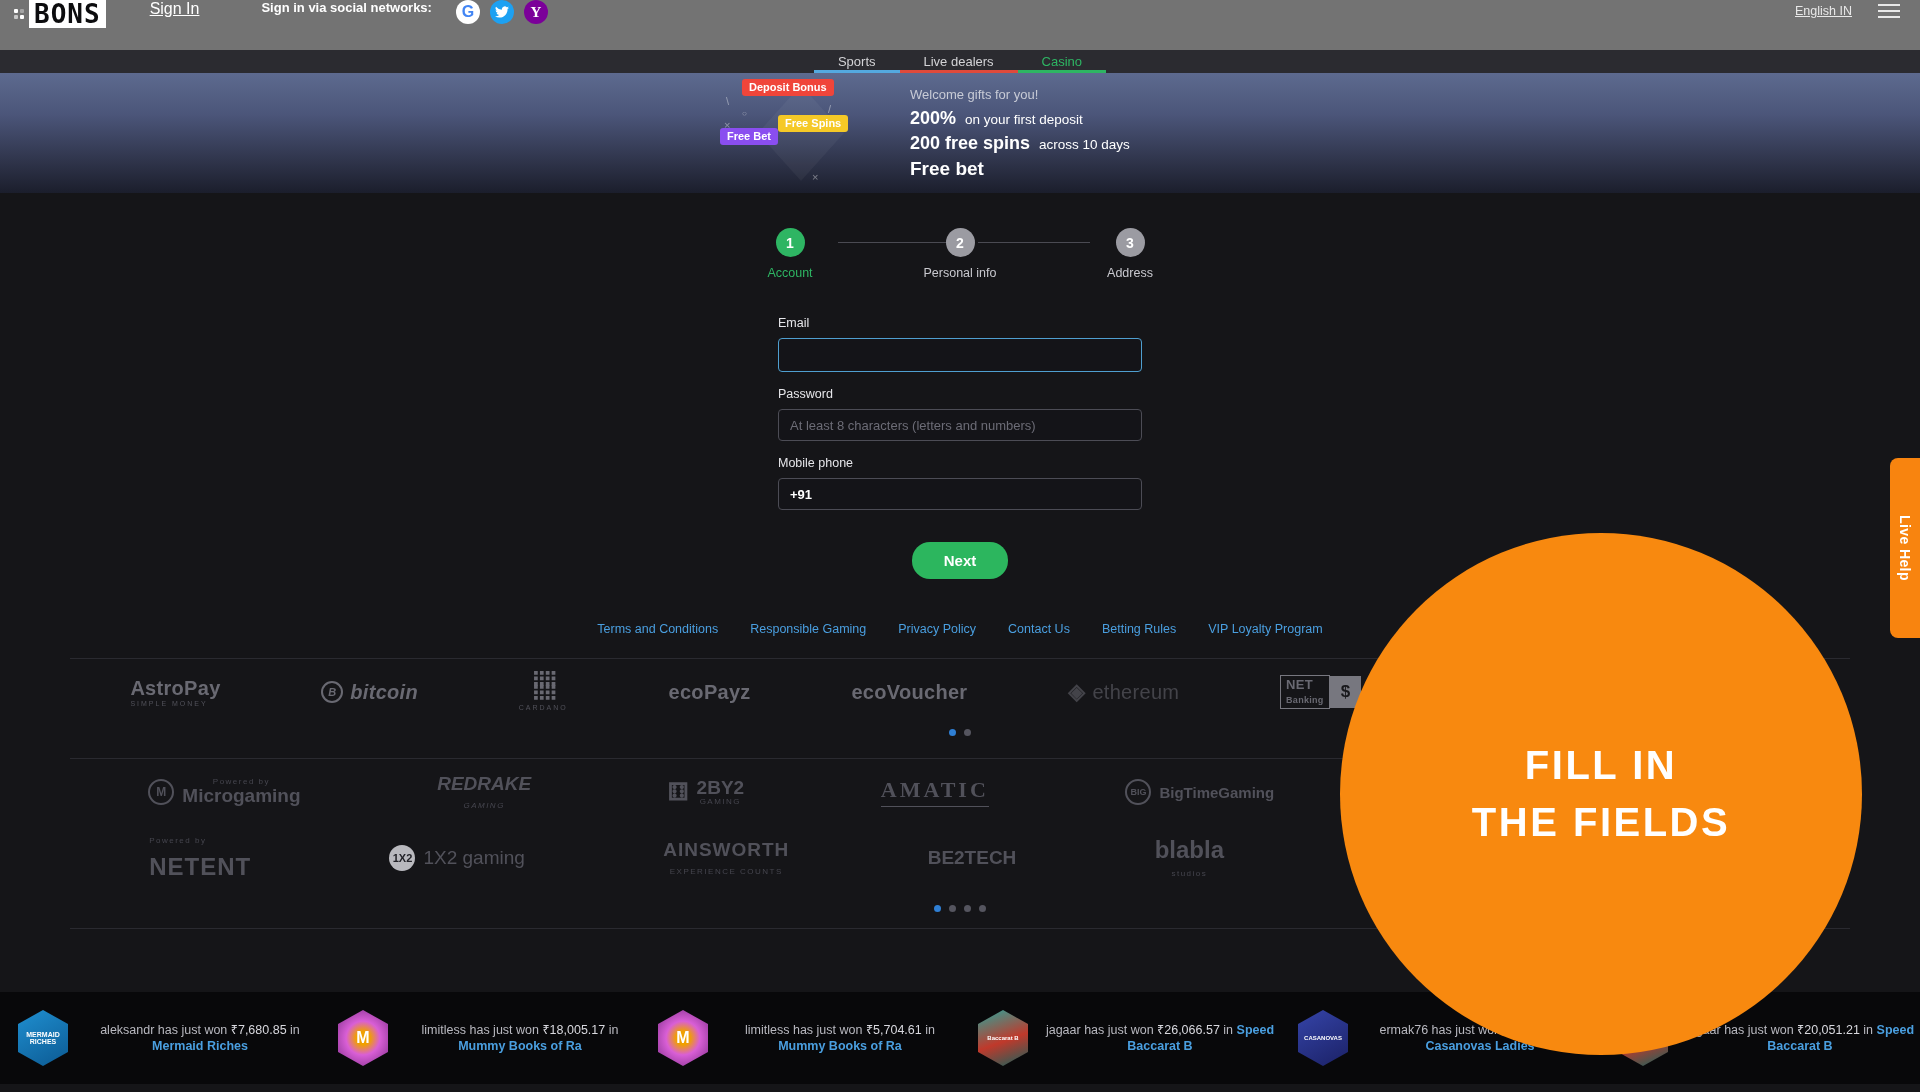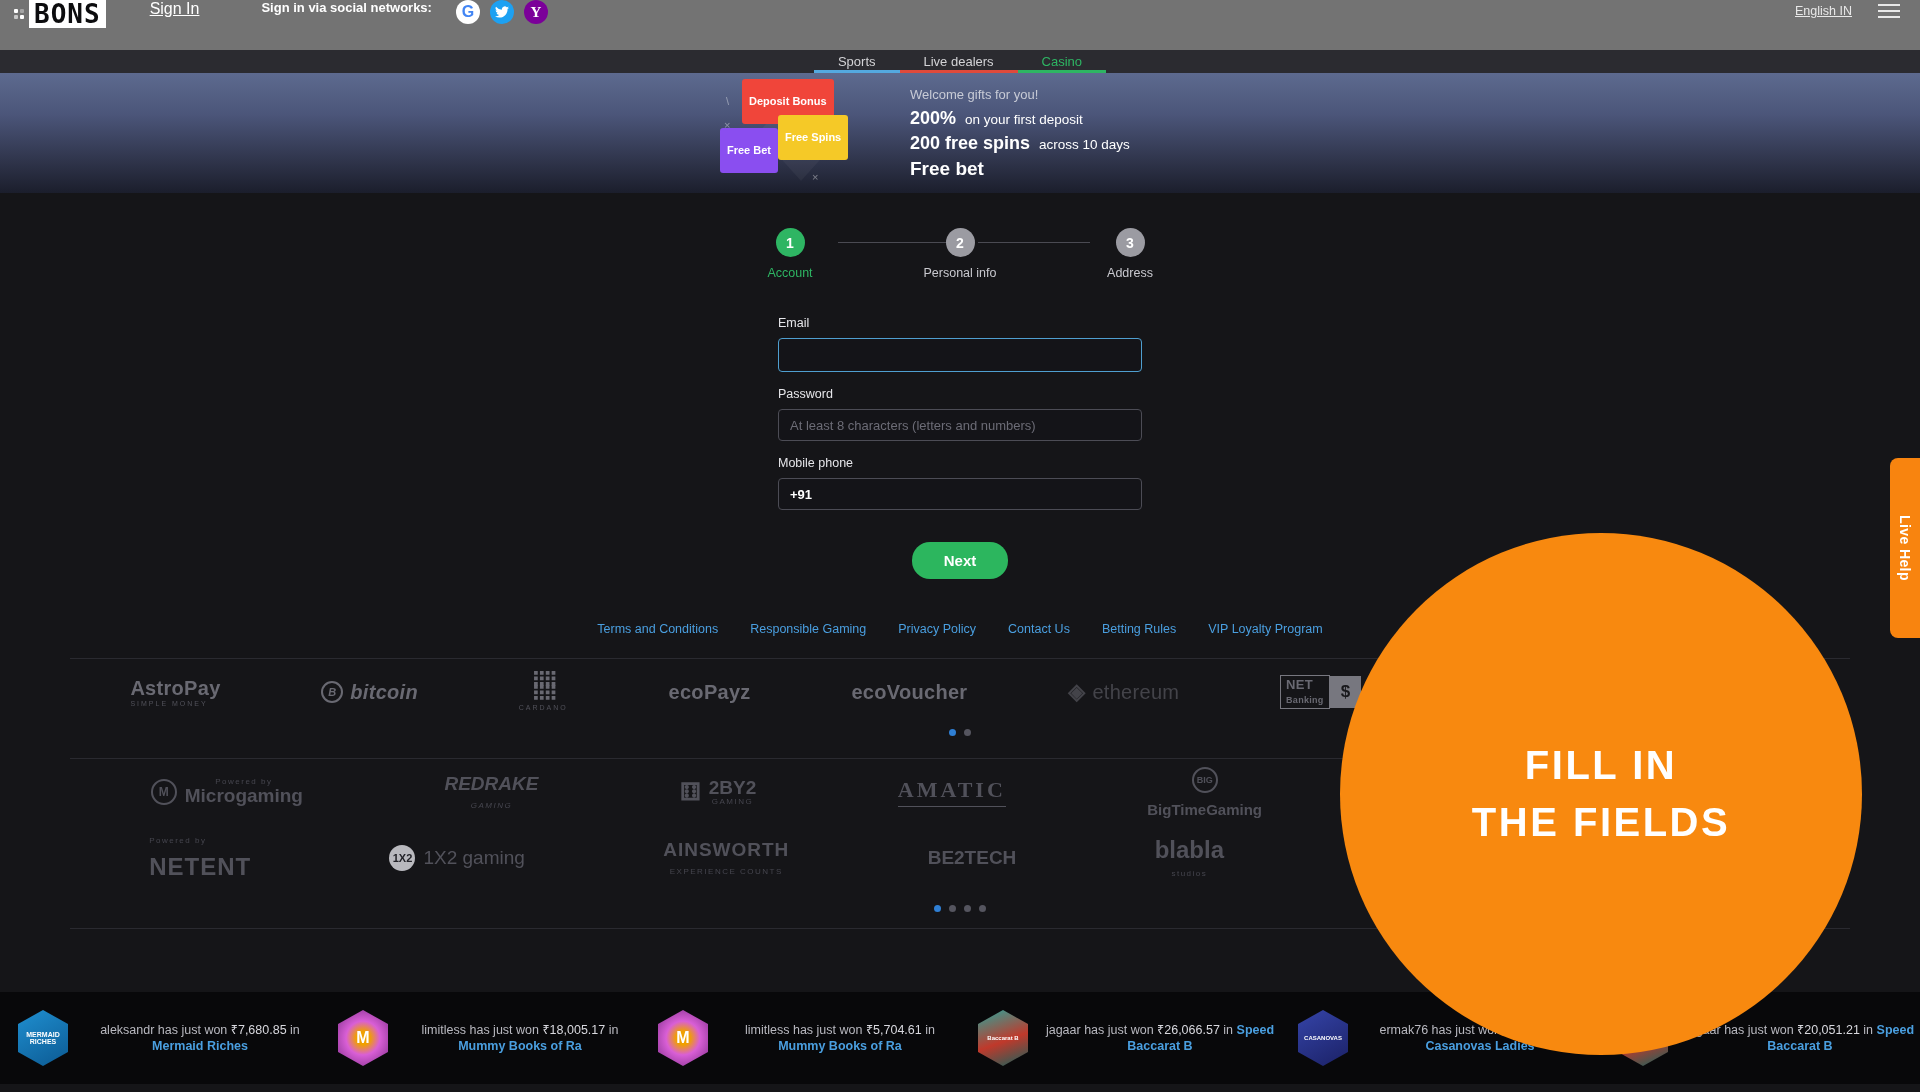--- a/index.html
+++ b/index.html
@@ -74,21 +74,21 @@
   }
   .banner-inner { position: relative; width: 1920px; height: 120px; display: flex; justify-content: center; }
   .banner-art { position: absolute; left: 720px; top: 0; width: 160px; height: 120px; }
   .diamond {
     position: absolute; left: 38px; top: 12px; width: 86px; height: 96px;
     background: rgba(255,255,255,0.045);
     clip-path: polygon(50% 0, 100% 50%, 50% 100%, 0 50%);
   }
   .chip {
     position: absolute; color: #fff; font-weight: bold; font-size: 11px;
-    text-align: center; border-radius: 3px; line-height: 1.15; padding: 16px 7px;
+    text-align: center; border-radius: 3px; line-height: 1.15; padding: 2px 7px;
   }
   .chip.deposit { background: #f0453a; left: 22px; top: 6px; }
   .chip.freebet { background: #8a4ef0; left: 0px; top: 55px; }
   .chip.freespins { background: #f5c927; color: #ffffff; left: 58px; top: 42px; }
   .deco { position: absolute; color: rgba(255,255,255,.4); font-size: 11px; }
   .banner-text { position: absolute; left: 910px; top: 14px; color: #fff; }
   .bt-welcome { font-size: 13px; color: #c8cbd6; margin-bottom: 6px; }
   .bt-row { display: flex; align-items: baseline; gap: 9px; margin-bottom: 4px; }
   .bt-big { font-size: 18px; font-weight: bold; color: #ffffff; }
   .bt-small { font-size: 13.5px; color: #ffffff; }
@@ -402,21 +402,21 @@
       <div class="glogo">
         <span style="font-size:24px;">⚅</span>
         <span class="gblock">
             <span>2BY2</span>
         <span class="gsub">GAMING</span>
           </span>
       </div>
       <div class="glogo" style="font-family:'Liberation Serif',serif;letter-spacing:3px;border-bottom:1px solid #5c5c66;padding-bottom:3px;font-size:22px;">
         <span>AMATIC</span>
       </div>
-      <div class="glogo" style="font-size:15px;flex-direction:column;">
+      <div class="glogo" style="font-size:15px;">
         <span class="gcirc" style="background:none;border:2px solid #5c5c66;color:#5c5c66;font-size:9px;">BIG</span>
         <span>BigTimeGaming</span>
       </div>
       <div class="glogo">
         <span style="font-size:22px;">✸</span>
         <span class="gblock" style="align-items:flex-end;">
             <span style="font-size:22px;">blueprint</span>
         <span class="gsub">GAMING</span>
           </span>
       </div>

